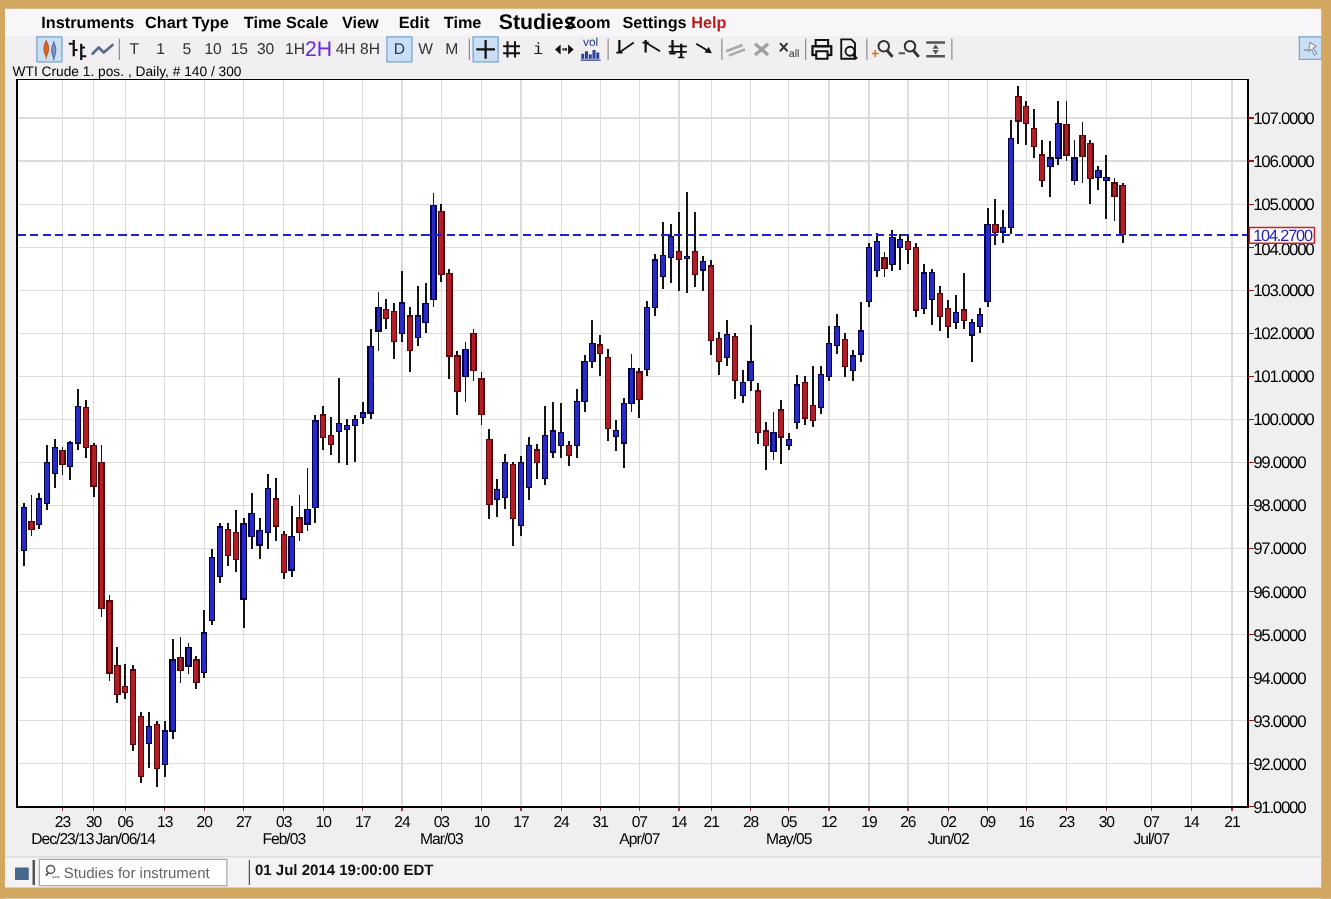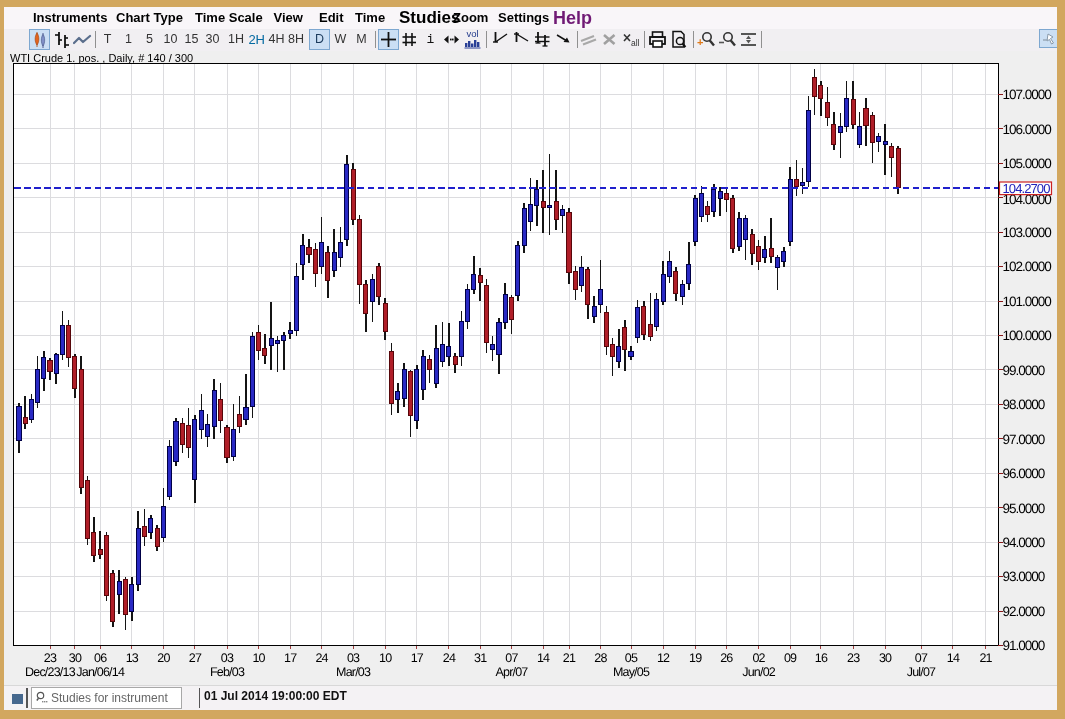--- a/index.html
+++ b/index.html
@@ -12,21 +12,21 @@
 <div style="position:absolute;left:3px;top:7px;width:1054px;height:22px;background:#f9f6f9"></div>
 <span style="position:absolute;left:33px;top:11px;font-size:13px;line-height:14px;font-weight:bold;color:#000">Instruments</span>
 <span style="position:absolute;left:116px;top:11px;font-size:13px;line-height:14px;font-weight:bold;color:#000">Chart Type</span>
 <span style="position:absolute;left:195px;top:11px;font-size:13px;line-height:14px;font-weight:bold;color:#000">Time Scale</span>
 <span style="position:absolute;left:273.5px;top:11px;font-size:13px;line-height:14px;font-weight:bold;color:#000">View</span>
 <span style="position:absolute;left:319px;top:11px;font-size:13px;line-height:14px;font-weight:bold;color:#000">Edit</span>
 <span style="position:absolute;left:355px;top:11px;font-size:13px;line-height:14px;font-weight:bold;color:#000">Time</span>
 <span style="position:absolute;left:399px;top:11px;font-size:17px;line-height:14px;font-weight:bold;color:#000">Studies</span>
 <span style="position:absolute;left:453px;top:11px;font-size:13px;line-height:14px;font-weight:bold;color:#000">Zoom</span>
 <span style="position:absolute;left:498px;top:11px;font-size:13px;line-height:14px;font-weight:bold;color:#000">Settings</span>
-<span style="position:absolute;left:553px;top:11px;font-size:18px;line-height:14px;font-weight:bold;color:#701a75">Help</span>
+<span style="position:absolute;left:553px;top:11px;font-size:13px;line-height:14px;font-weight:bold;color:#b91c1c">Help</span>
 
 <div style="position:absolute;left:3px;top:29px;width:1054px;height:22px;background:#f1eff2"></div>
 <div style="position:absolute;left:29px;top:29px;width:21px;height:21px;background:#cbdff4;border:1px solid #7da7d0;box-sizing:border-box;"><svg width="19" height="19" style="margin:0 0 0 0">
       <line x1="7" y1="2" x2="7" y2="17" stroke="#b06030" stroke-width="1"></line>
       <path d="M7 3 C9.5 6,9.5 12,7 15 C4.5 12,4.5 6,7 3 Z" fill="#e2641e" stroke="#a04010" stroke-width="0.6"></path>
       <line x1="13" y1="3" x2="13" y2="18" stroke="#505a90" stroke-width="1"></line>
       <path d="M13 4.5 C15.2 7,15.2 13,13 16 C10.8 13,10.8 7,13 4.5 Z" fill="#8090c8" stroke="#405080" stroke-width="0.6"></path>
     </svg></div>
 <div style="position:absolute;left:53px;top:31px;width:18px;height:18px"><svg width="18" height="18">
       <line x1="6" y1="1" x2="6" y2="14" stroke="#111" stroke-width="1.8"></line>
@@ -40,21 +40,21 @@
       <polyline points="1,10 6,5 10,9 17,3" fill="none" stroke="#5a6e8c" stroke-width="2.2" stroke-linecap="round" stroke-linejoin="round"></polyline>
     </svg></div>
 <div style="position:absolute;left:95px;top:31px;width:1px;height:17px;background:#909090"></div>
 <div style="position:absolute;left:97px;top:29px;width:21px;height:21px;line-height:21px;text-align:center;font-size:12.5px;color:#333">T</div>
 <div style="position:absolute;left:118px;top:29px;width:21px;height:21px;line-height:21px;text-align:center;font-size:12.5px;color:#333">1</div>
 <div style="position:absolute;left:139px;top:29px;width:21px;height:21px;line-height:21px;text-align:center;font-size:12.5px;color:#333">5</div>
 <div style="position:absolute;left:160px;top:29px;width:21px;height:21px;line-height:21px;text-align:center;font-size:12.5px;color:#333">10</div>
 <div style="position:absolute;left:181px;top:29px;width:21px;height:21px;line-height:21px;text-align:center;font-size:12.5px;color:#333">15</div>
 <div style="position:absolute;left:202px;top:29px;width:21px;height:21px;line-height:21px;text-align:center;font-size:12.5px;color:#333">30</div>
 <div style="position:absolute;left:223px;top:29px;width:21px;height:21px;line-height:21px;text-align:right;font-size:12.5px;color:#333">1H</div>
-<div style="position:absolute;left:244px;top:29px;width:21px;height:21px;line-height:21px;text-align:right;font-size:13px;color:#0369a1">2H</div>
+<div style="position:absolute;left:244px;top:29px;width:21px;height:21px;line-height:21px;text-align:right;font-size:17px;color:#6d28d9">2H</div>
 <div style="position:absolute;left:266px;top:29px;width:21px;height:21px;line-height:21px;text-align:center;font-size:12.5px;color:#333">4H</div>
 <div style="position:absolute;left:288px;top:29px;width:21px;height:21px;line-height:21px;font-size:12.5px;color:#333">8H</div>
 <div style="position:absolute;left:309px;top:29px;width:21px;height:21px;background:#cbdff4;border:1px solid #7da7d0;box-sizing:border-box;line-height:19px;text-align:center;font-size:12.5px;color:#1a3a5c">D</div>
 <div style="position:absolute;left:330px;top:29px;width:21px;height:21px;line-height:21px;text-align:center;font-size:12.5px;color:#333">W</div>
 <div style="position:absolute;left:351px;top:29px;width:21px;height:21px;line-height:21px;text-align:center;font-size:12.5px;color:#333">M</div>
 <div style="position:absolute;left:375px;top:31px;width:1px;height:17px;background:#909090"></div>
 <div style="position:absolute;left:378px;top:29px;width:21px;height:21px;background:#cbdff4;border:1px solid #7da7d0;box-sizing:border-box;"><svg width="19" height="19">
       <line x1="2" y1="9.5" x2="17" y2="9.5" stroke="#111" stroke-width="1.8"></line>
       <line x1="9.5" y1="2" x2="9.5" y2="17" stroke="#111" stroke-width="1.8"></line>
     </svg></div>

